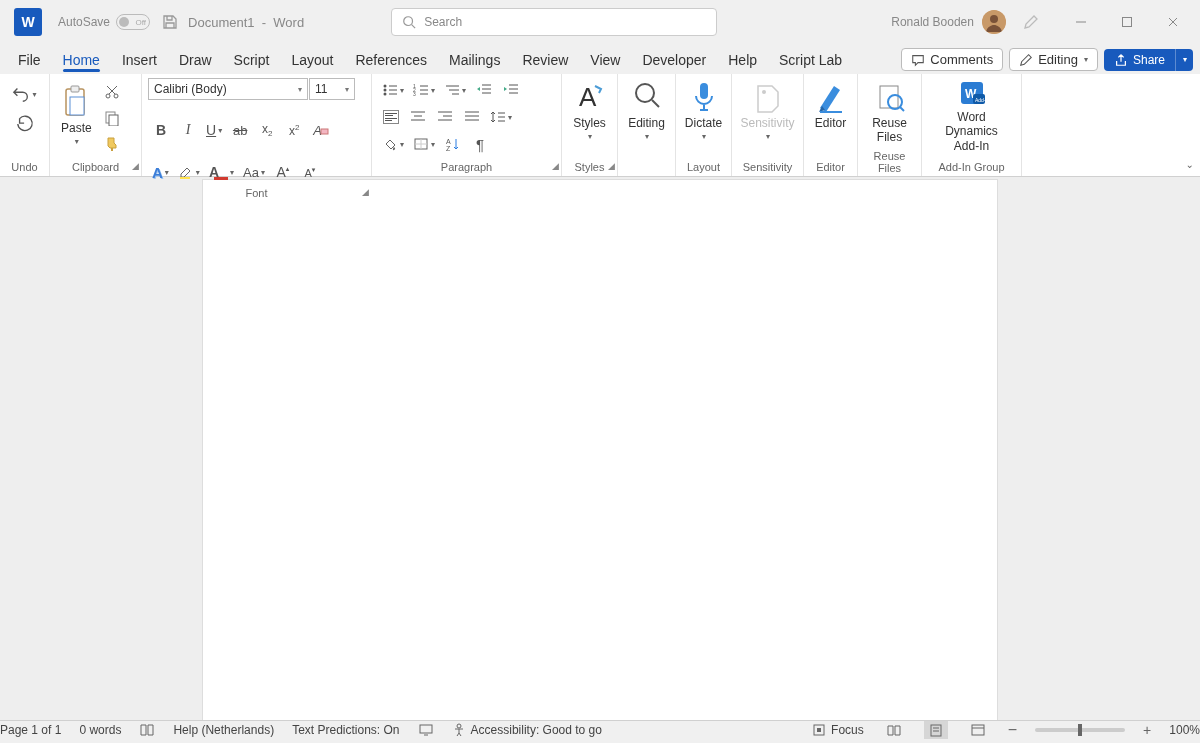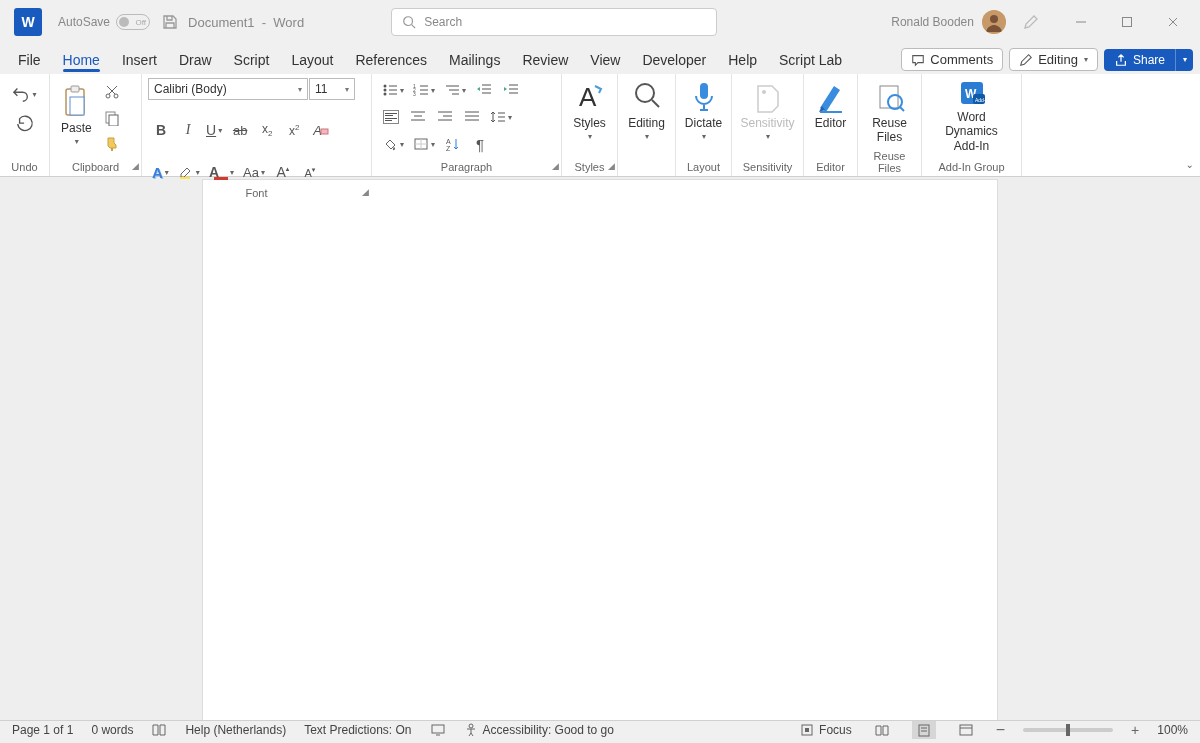--- a/index.html
+++ b/index.html
@@ -38,21 +38,21 @@
 .sbtn.wide{width:auto;padding:0 4px;gap:1px}
 .row{display:flex;gap:1px;align-items:center}
 .col{display:flex;flex-direction:column;gap:1px}
 .fontbox{height:22px;border:1px solid #bbb;background:#fff;display:flex;align-items:center;padding:0 5px;font-size:12px;gap:4px}
 .fontbox .dd{margin-left:auto;font-size:8px;color:#777}
 .disabled{color:#bbb}
 .chev{font-size:8px;color:#666;margin-left:1px}
 .collapsebtn{position:absolute;right:6px;bottom:6px;color:#666;font-size:10px;cursor:pointer}
 .docarea{height:543px;background:#eee;display:flex;justify-content:center;overflow:hidden}
 .page{width:794px;height:1100px;background:#fff;margin-top:3px;box-shadow:0 0 0 1px #ddd}
-.statusbar{height:18px;background:#f0f0f0;border-top:1px solid #d0d0d0;display:flex;align-items:center;font-size:12px;color:#444;padding:0 12px;gap:18px}
+.statusbar{height:18px;background:#f0f0f0;border-top:1px solid #d0d0d0;display:flex;align-items:center;font-size:12px;color:#444;padding:0 0;gap:18px}
 .statusbar .spacer{flex:1}
 .sitem{display:flex;align-items:center;gap:5px;cursor:pointer}
 .zoomslider{width:90px;height:4px;background:#ccc;position:relative;border-radius:2px}
 .zoomslider::before{content:"";position:absolute;left:50%;top:-4px;width:4px;height:12px;background:#666;transform:translateX(-50%)}
 .viewbtn{width:24px;height:18px;display:flex;align-items:center;justify-content:center;cursor:pointer}
 .viewbtn.active{background:#d6d6d6}
 svg{display:block}
 .alignbox{border:1px solid #888;width:16px;height:14px;display:flex;flex-direction:column;justify-content:space-evenly;padding:1px}
 .alignbox span{height:1px;background:#555}
 </style>

